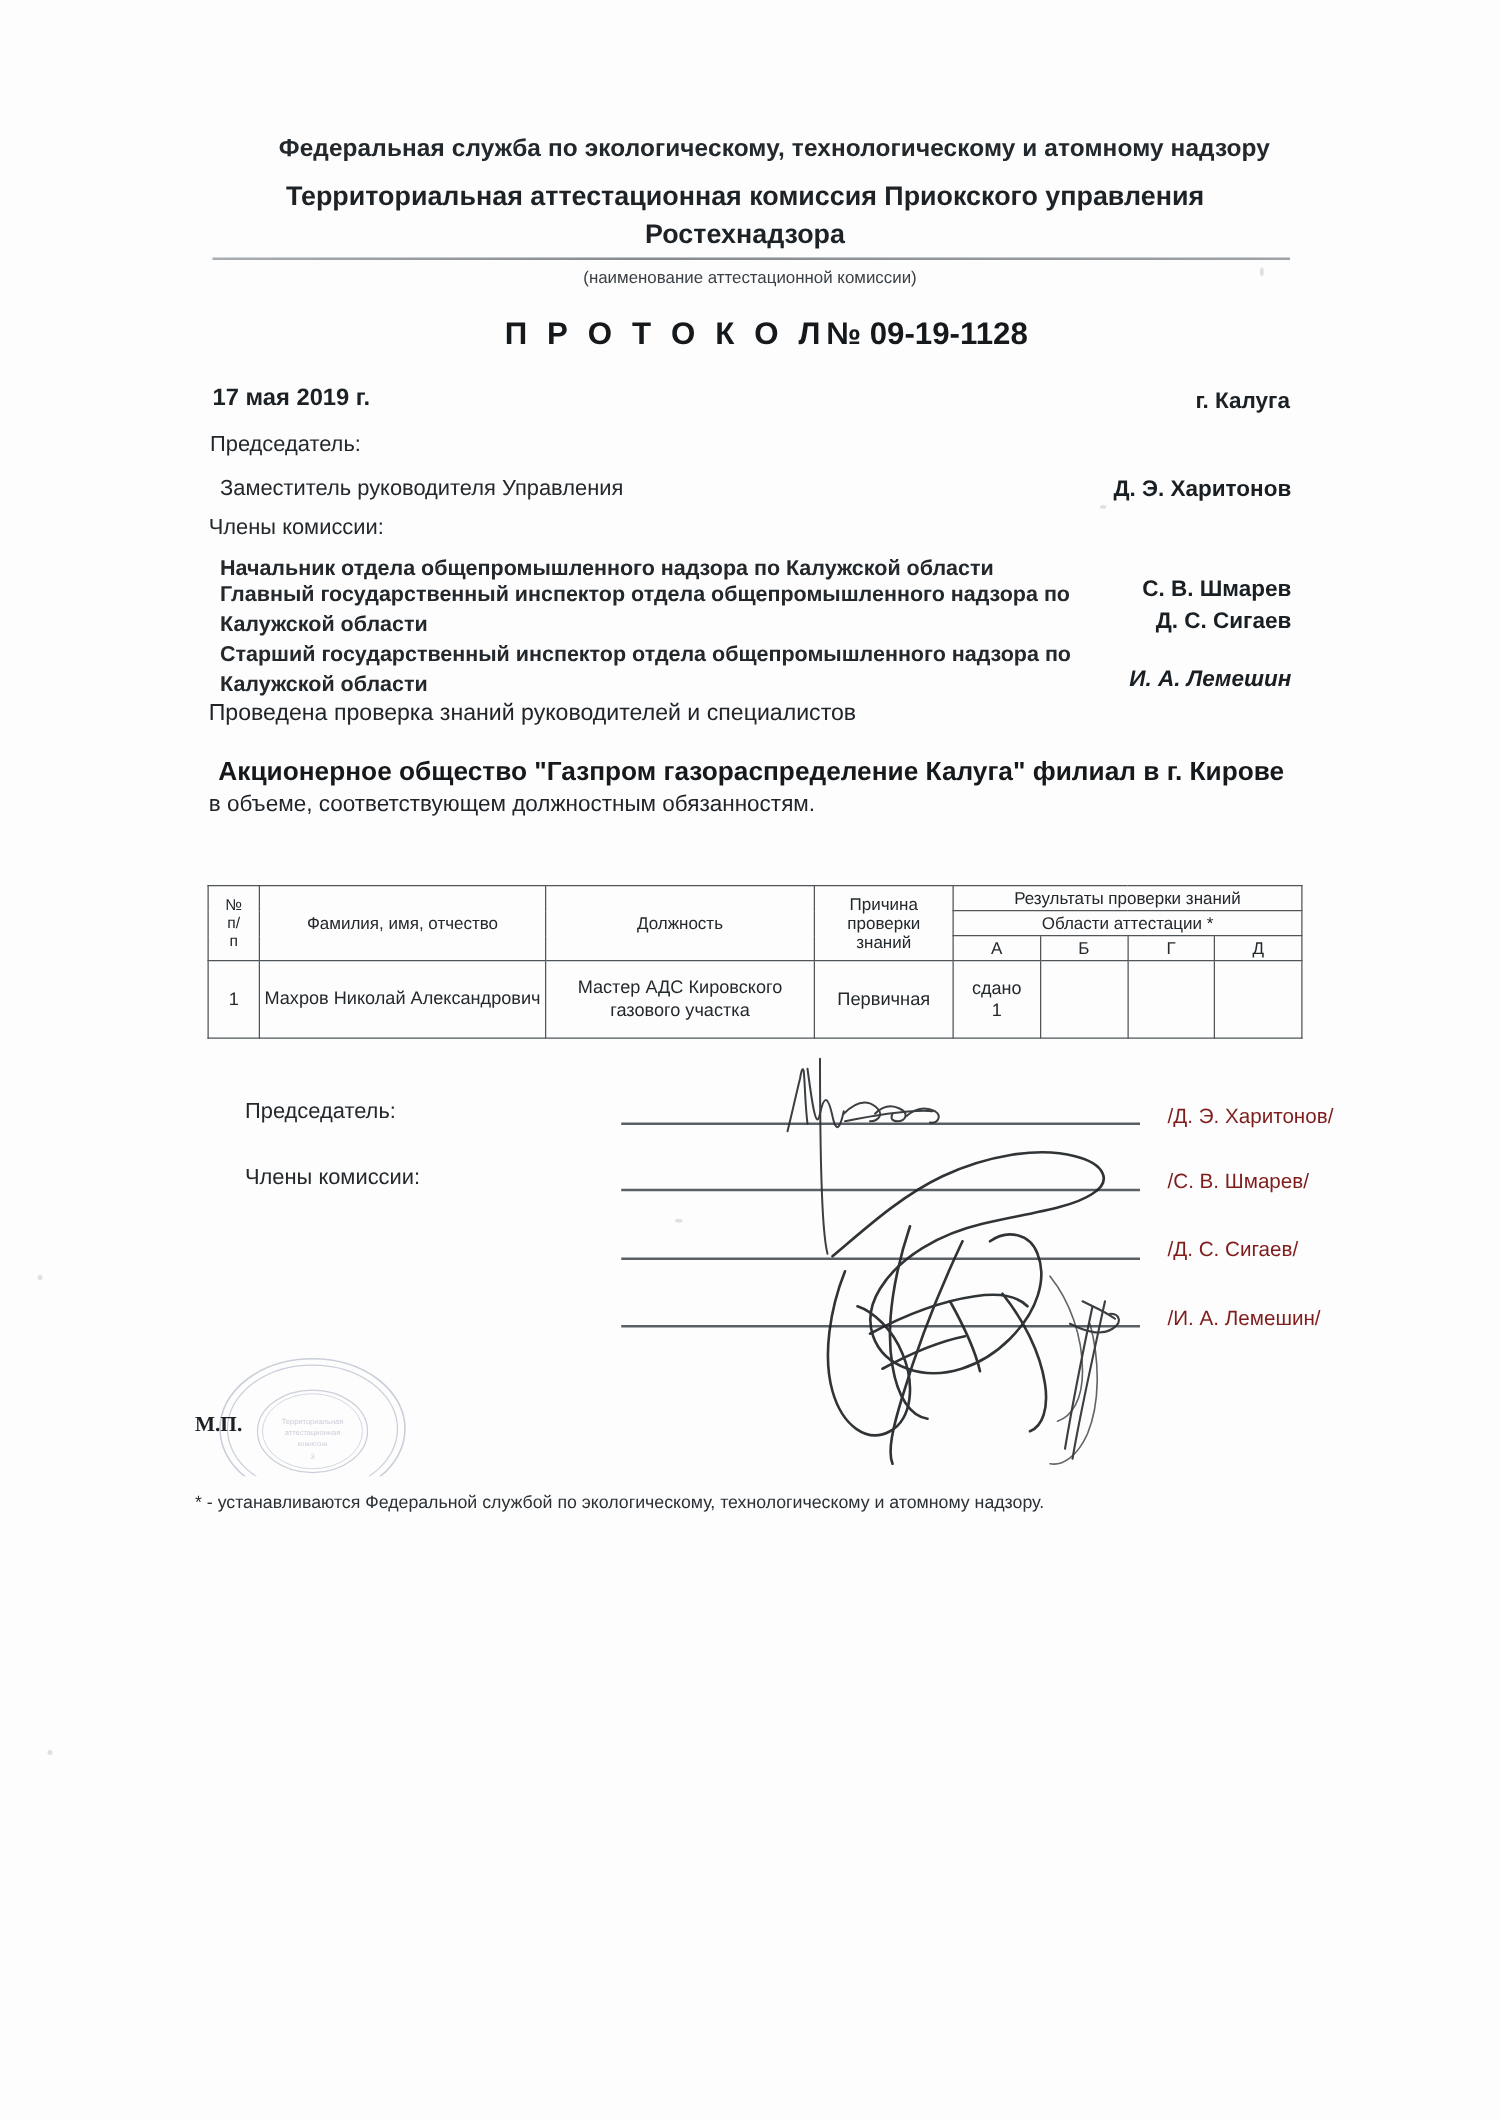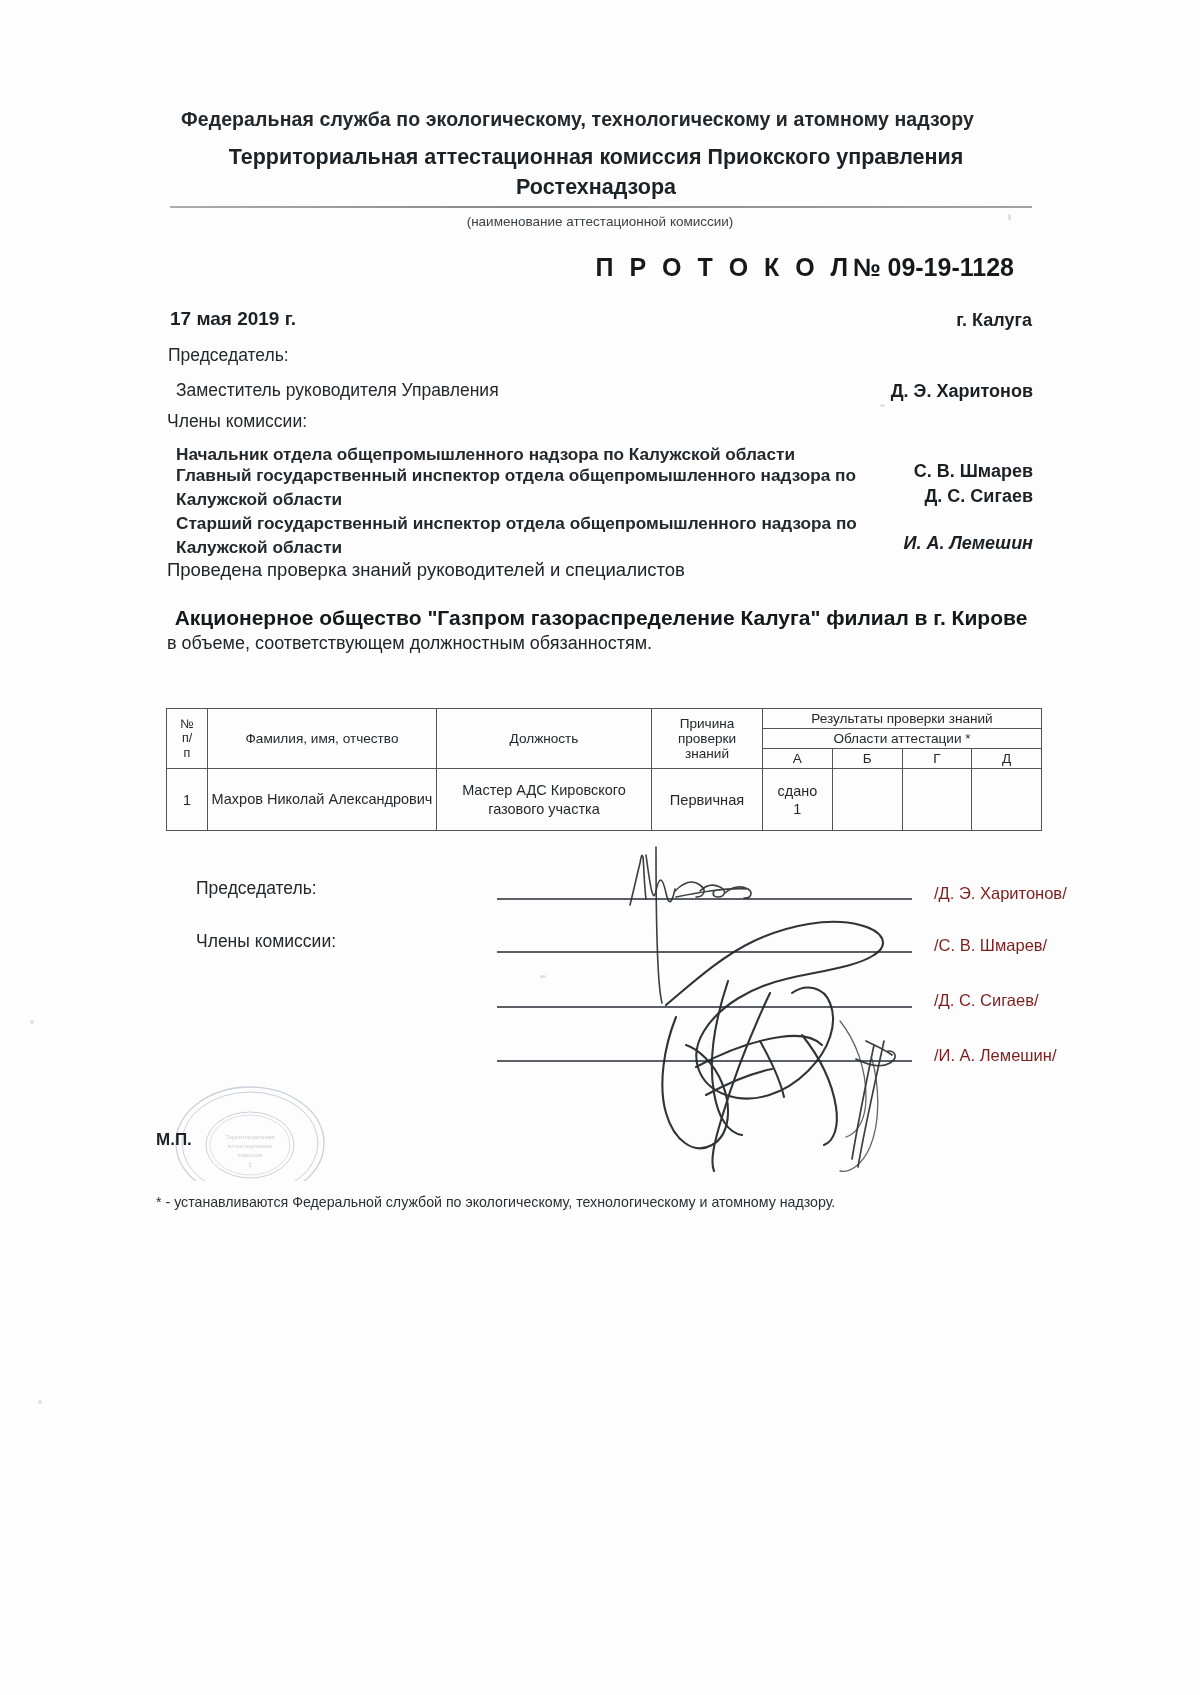--- a/index.html
+++ b/index.html
@@ -29,24 +29,24 @@
   .doc {
     position: absolute;
     left: 0;
     top: 0;
     width: 1200px;
   }
 
   
   .hdr-line1 {
     position: absolute;
-    left: 155px;
+    left: 171px;
     top: 108px;
     width: 845px;
-    text-align: center;
+    text-align: right;
     font-size: 19.5px;
     font-weight: bold;
     letter-spacing: .1px;
     color: #23282c;
   }
   .hdr-line2 {
     position: absolute;
     left: 172px;
     top: 142px;
     width: 848px;
@@ -70,24 +70,24 @@
     left: 170px;
     top: 214px;
     width: 860px;
     text-align: center;
     font-size: 13.5px;
     color: #3a4045;
   }
 
   .proto-title {
     position: absolute;
-    left: 152px;
+    left: 182px;
     top: 253px;
     width: 862px;
-    text-align: right;
+    text-align: center;
     font-size: 25px;
     font-weight: bold;
     color: #16191c;
   }
   .proto-title .spaced { letter-spacing: 4.5px; }
 
   .date {
     position: absolute;
     left: 170px;
     top: 308px;
@@ -238,20 +238,21 @@
     white-space: nowrap;
   }
 
   .mp {
     position: absolute;
     left: 156px;
     top: 1130px;
     font-size: 17px;
     font-weight: bold;
     color: #1c2125;
+    font-family: Liberation Serif, serif;
   }
 
   .footnote {
     position: absolute;
     left: 156px;
     top: 1194px;
     font-size: 14.2px;
     color: #2b3034;
   }
 

